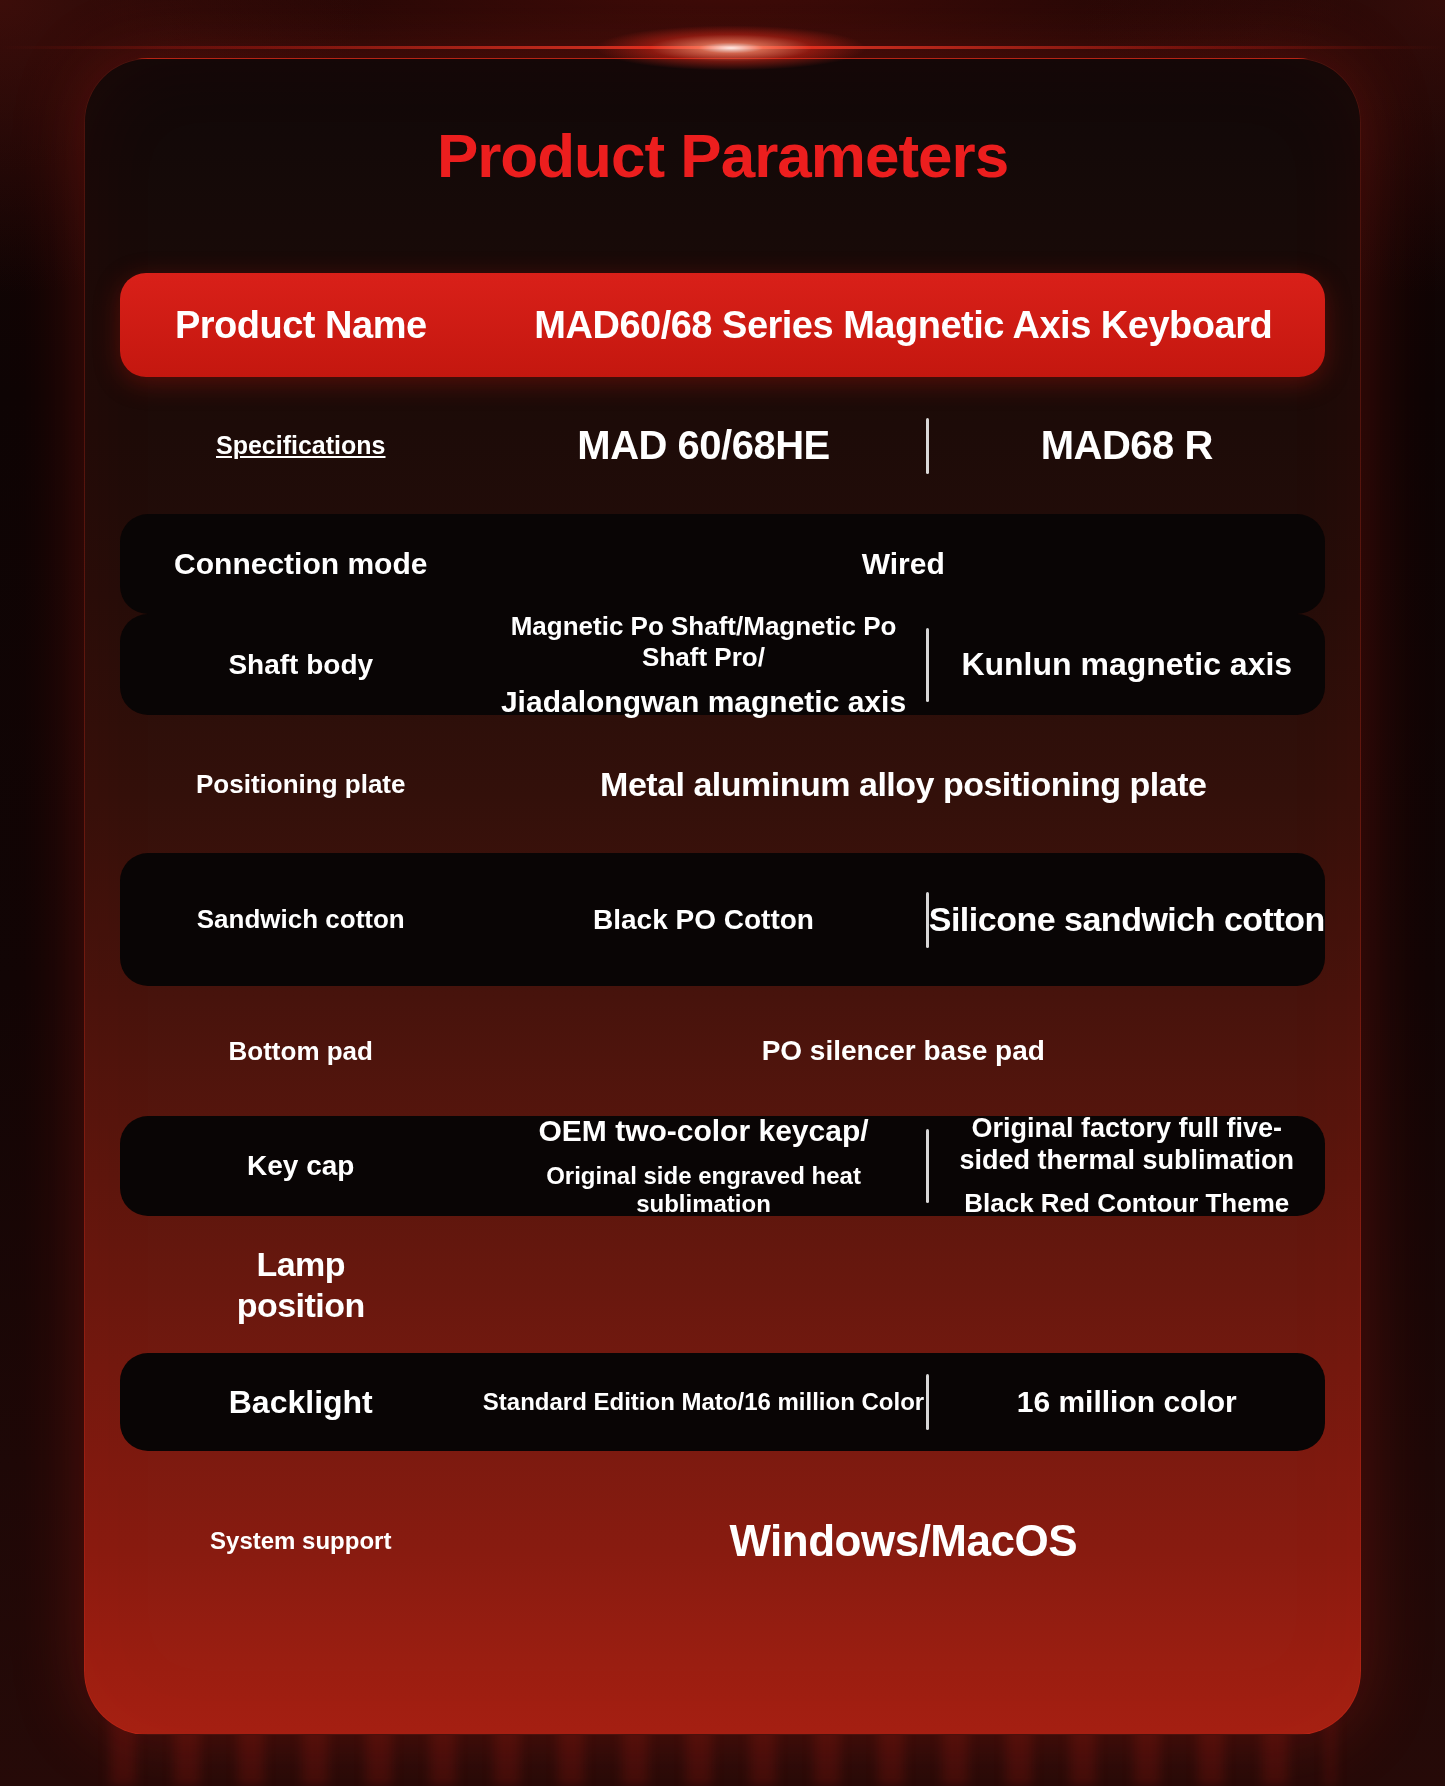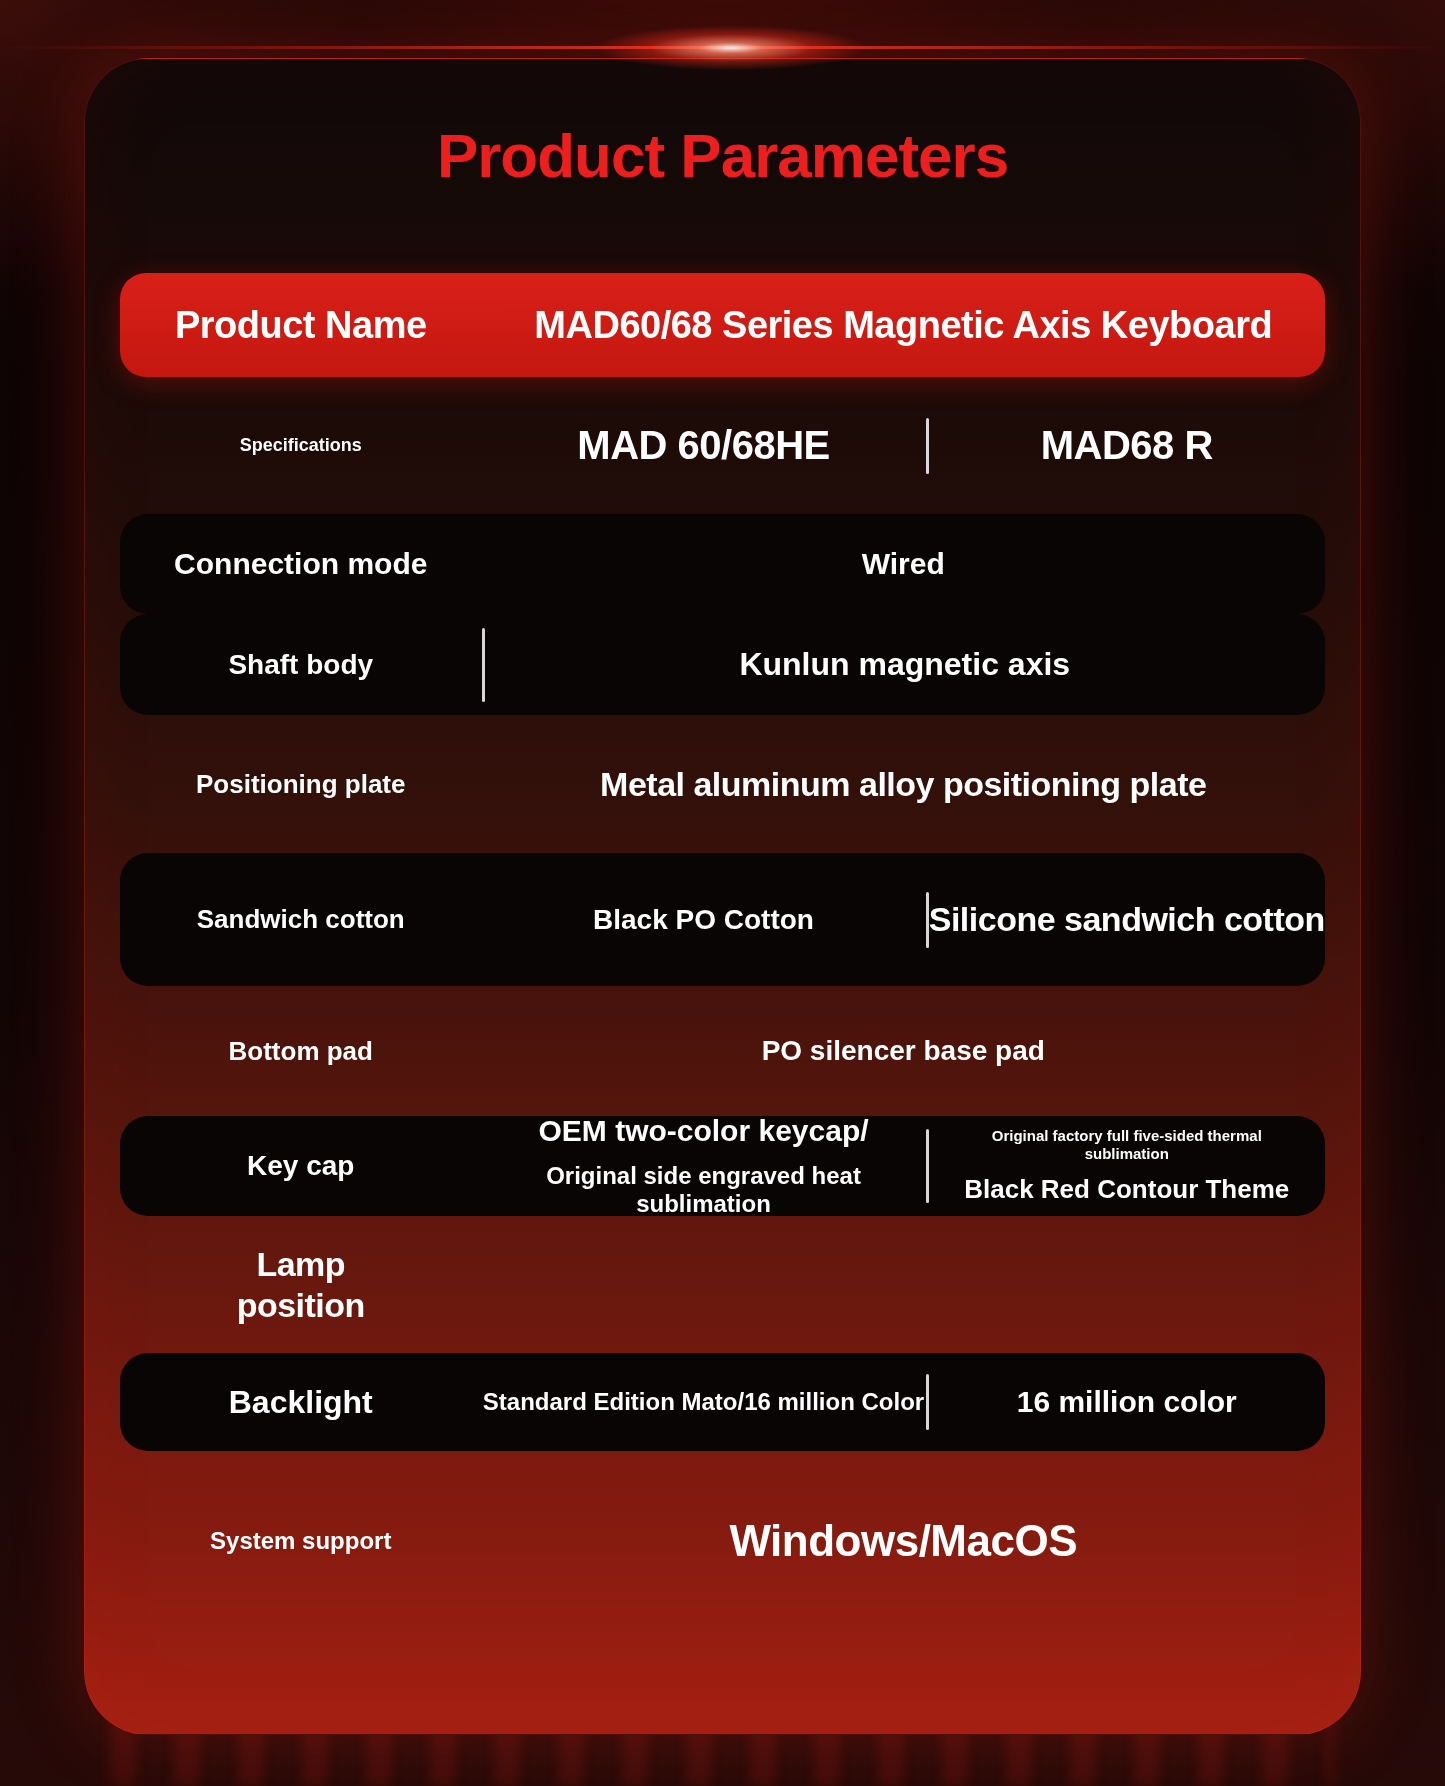--- a/index.html
+++ b/index.html
@@ -47,22 +47,22 @@
 
   .dark { background:#090505; border-radius:28px; }
   .banner { margin-top:78px; height:104px; border-radius:26px;
     background:linear-gradient(180deg,#d92019 0%, #c4170f 100%);
     box-shadow:0 6px 26px rgba(160,20,12,0.45); }
 
   .h137 { height:137px; } .h100 { height:100px; } .h136 { height:136px; }
   .h101 { height:101px; } .h138 { height:138px; } .h103 { height:133px; }
   .h130 { height:130px; } .h98 { height:98px; }  .h179 { height:179px; }
 
-  .fs21 { font-size:15px; line-height:1.18; } .fs24 { font-size:24px; }
-  .fs25 { font-size:18px; } .fs26 { font-size:26px; } .fs28 { font-size:28px; }
+  .fs21 { font-size:27px; line-height:1.18; } .fs24 { font-size:24px; }
+  .fs25 { font-size:25px;text-decoration:underline; } .fs26 { font-size:26px; } .fs28 { font-size:28px; }
   .fs30 { font-size:30px; } .fs32 { font-size:32px; } .fs34 { font-size:34px; letter-spacing:-0.5px; }
   .fs38 { font-size:38px; letter-spacing:-0.5px; } .fs40 { font-size:40px; letter-spacing:-0.5px; }
   .fs44 { font-size:44px; letter-spacing:-0.5px; }
 
   .gap12 { margin-top:12px; } .gap14 { margin-top:14px; }
   .narrow { max-width:170px; line-height:1.18; }
   .w350 { max-width:350px; }
   .red-text { color:#ec1e1e; }
 </style>
 </head>
@@ -93,20 +93,24 @@
 
     <div class="row dark h100">
       <div class="label fs30">Connection mode</div>
       <div class="value-area fs30">Wired</div>
     </div>
 
 
     <div class="row dark h101">
       <div class="label fs28">Shaft body</div>
       <div class="vals">
+        <div class="col1">
+          <div class="fs26">Magnetic Po Shaft/Magnetic Po Shaft Pro/</div>
+          <div class="fs30 gap12">Jiadalongwan magnetic axis</div>
+        </div>
         <div class="divider tall"></div>
         <div class="col2 fs32">Kunlun magnetic axis</div>
       </div>
     </div>
 
     <div class="row h138">
       <div class="label fs26">Positioning plate</div>
       <div class="value-area fs34">Metal aluminum alloy positioning plate</div>
     </div>
 

